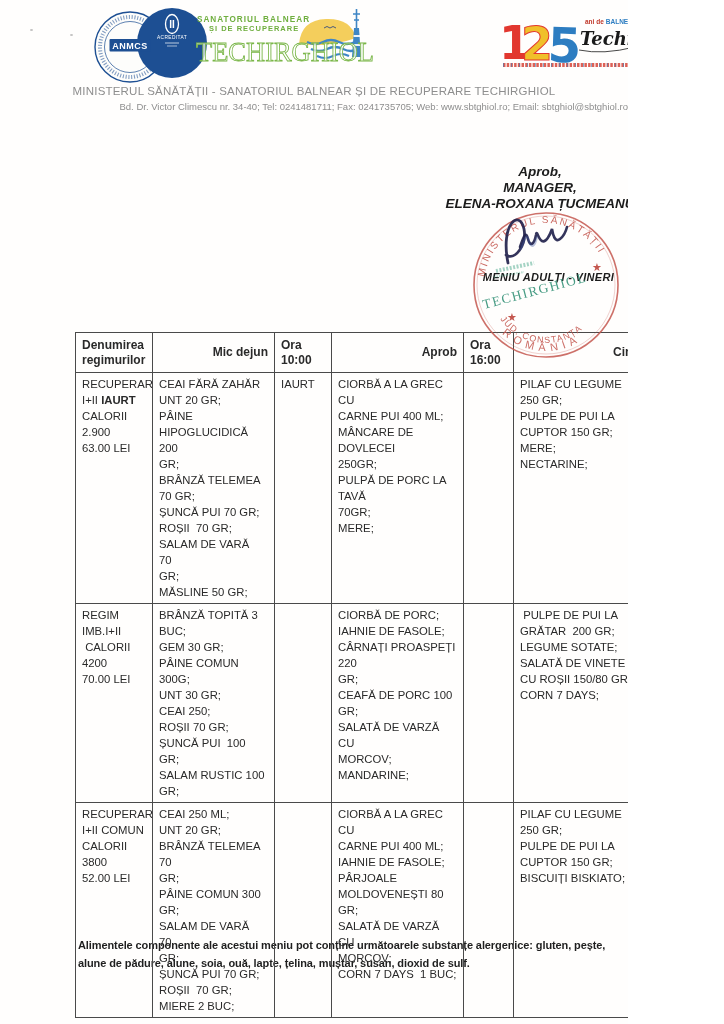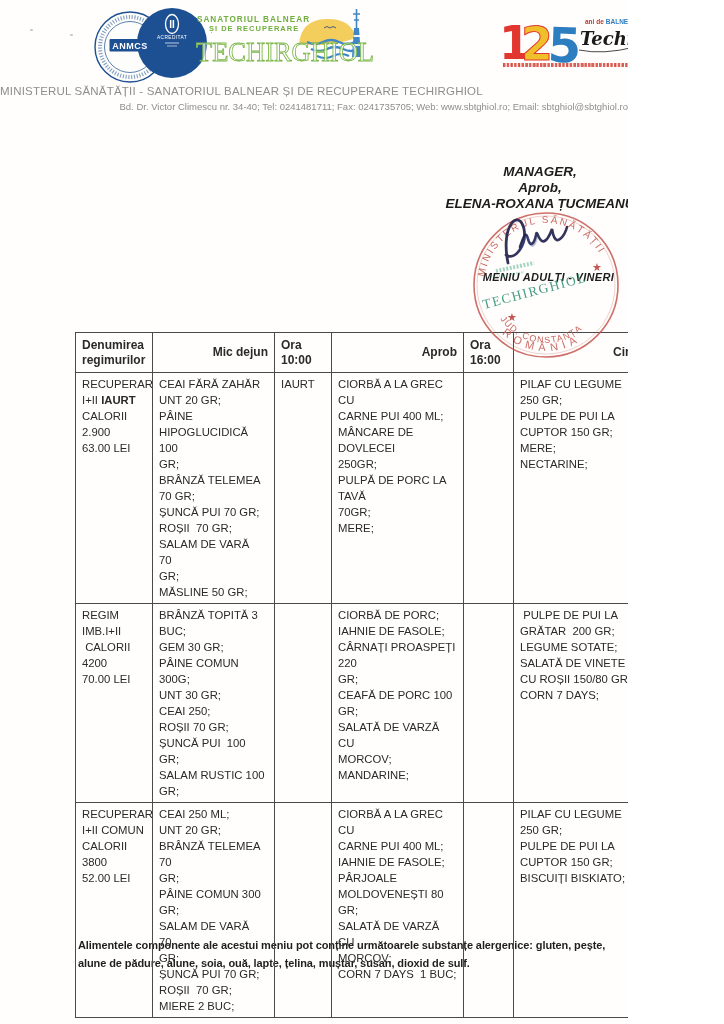--- a/index.html
+++ b/index.html
@@ -1,20 +1,20 @@
 <!DOCTYPE html>
 <html><head>
 <meta charset="utf-8">
 <style>
   html,body{margin:0;padding:0;background:#ffffff;}
   .page{position:relative;width:628px;height:1024px;background:#fffefd;
         font-family:"Liberation Sans",sans-serif;color:#262626;overflow:hidden;}
   .speck{position:absolute;width:3px;height:2px;background:#9a9a9a;border-radius:50%;opacity:.6;}
   .logo{position:absolute;}
-  .ministry{position:absolute;left:0;right:0;top:85px;text-align:left;
+  .ministry{position:absolute;left:0;right:0;top:85px;text-align:center;
             font-size:11.5px;color:#8e8e8e;letter-spacing:.2px;}
   .address{position:absolute;left:0;right:0;top:101px;text-align:right;
            font-size:9.5px;color:#8e8e8e;}
   .approval{position:absolute;left:400px;width:280px;top:164px;text-align:center;
             font-weight:bold;font-style:italic;font-size:13.5px;line-height:16px;color:#1c1c1c;}
   .title{position:absolute;left:0;right:14px;top:271px;text-align:right;
          font-weight:bold;font-style:italic;font-size:11px;letter-spacing:.3px;color:#1c1c1c;}
   .stamp{position:absolute;left:460px;top:205px;z-index:5;pointer-events:none;}
   table.menu{position:absolute;left:75px;top:332px;width:570px;
              border-collapse:collapse;table-layout:fixed;z-index:2;border-radius:17px;}
@@ -74,22 +74,22 @@
     <text x="85" y="33" font-size="18" font-style="italic" font-weight="bold" font-family="DejaVu Serif, serif" fill="#1a1a1a">Techirghiol</text>
     <path d="M 84 38 Q 108 43 140 35" stroke="#1a1a1a" stroke-width="1" fill="none" opacity="0.8"></path>
     <path d="M 8 53 H 136" stroke="#d8463a" stroke-width="4" stroke-dasharray="2.5 1.2" opacity="0.85"></path>
     <path d="M 8 53 H 136" stroke="#2d7dc1" stroke-width="4" stroke-dasharray="1 7" opacity="0.55"></path>
   </svg>
 
   <div class="ministry">MINISTERUL SĂNĂTĂȚII  -  SANATORIUL BALNEAR ȘI DE RECUPERARE TECHIRGHIOL</div>
   <div class="address">Bd. Dr. Victor Climescu nr. 34-40; Tel: 0241481711; Fax: 0241735705; Web: www.sbtghiol.ro; Email: sbtghiol@sbtghiol.ro</div>
 
   <div class="approval">
+    <div>Aprob,</div>
     <div>MANAGER,</div>
-    <div>Aprob,</div>
     <div>ELENA-ROXANA ȚUCMEANU</div>
   </div>
 
   <div class="title">MENIU ADULȚI - VINERI</div>
 
   <svg class="stamp" width="175" height="155" viewBox="0 0 175 155">
     <defs>
       <path id="arcTop" d="M 24 80 A 62 62 0 0 1 148 80"></path>
       <path id="arcBotIn" d="M 30 82 A 56 56 0 0 0 142 82"></path>
       <path id="arcBotOut" d="M 22 82 A 64 64 0 0 0 150 82"></path>
@@ -133,21 +133,21 @@
       <th class="center">Cină</th>
     </tr>
     <tr class="r1">
       <td class="regim"><span>RECUPERARE
 I+II </span><b>IAURT</b><span>
 CALORII 2.900
 63.00 LEI</span></td>
       <td>CEAI FĂRĂ ZAHĂR
 UNT 20 GR;
 PÂINE
-HIPOGLUCIDICĂ 100
+HIPOGLUCIDICĂ 200
 GR;
 BRÂNZĂ TELEMEA
 70 GR;
 ȘUNCĂ PUI 70 GR;
 ROȘII  70 GR;
 SALAM DE VARĂ  70
 GR;
 MĂSLINE 50 GR;</td>
       <td class="ora">IAURT</td>
       <td>CIORBĂ A LA GREC CU

